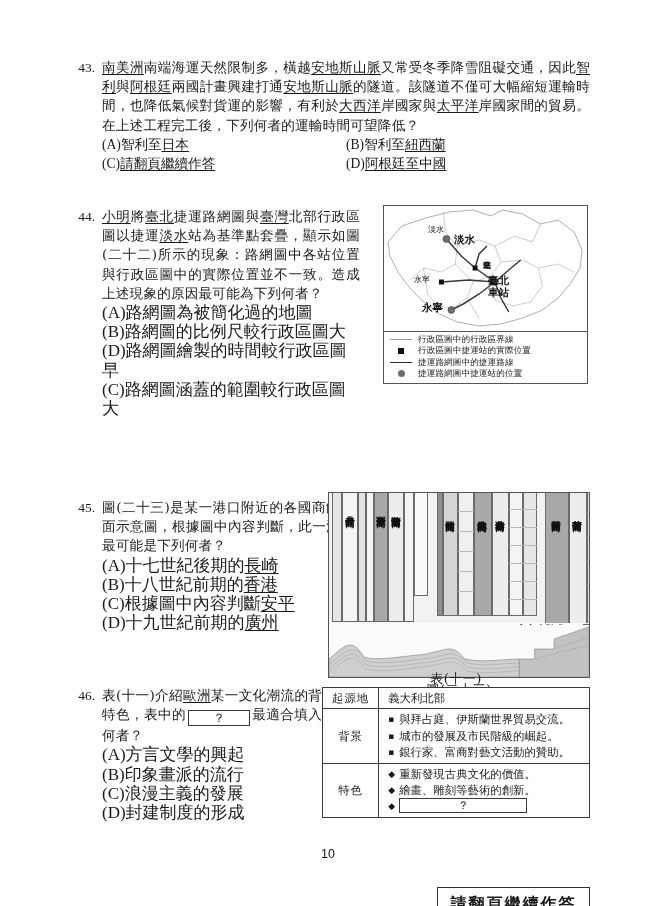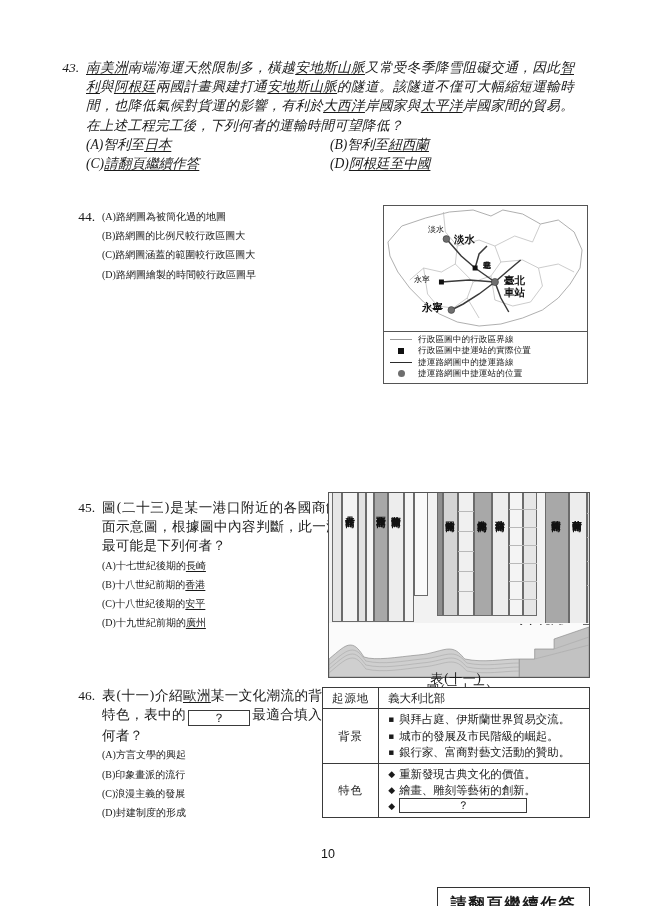--- a/index.html
+++ b/index.html
@@ -21,25 +21,25 @@
     font-size: 13.5px; line-height: 19px;
   }
   .qbody { flex: 1 1 auto; }
   .stem {
     font-size: 13.6px; line-height: 19.2px;
     letter-spacing: .2px; text-align: justify;
   }
   .u { text-decoration: underline; text-underline-offset: 2px; text-align: right; }
   .opts2 { display: flex; flex-wrap: wrap; }
   .opts2 .opt { width: 50%; font-size: 13.6px; line-height: 19.2px; }
-  .opts1 .opt { font-size: 10px; line-height: 19.2px; }
+  .opts1 .opt { font-size: 17px; line-height: 19.2px; }
   .optlabel { font-family: "Liberation Serif", serif; }
 
   
-  #q43 { position: absolute; left: 54px; top: 58px; width: 520px; font-style: italic; }
+  #q43 { position: absolute; left: 70px; top: 58px; width: 520px; }
 
   
   #q44 { position: absolute; left: 70px; top: 207px; width: 520px; }
   #q44 .qbody { width: 488px; }
   #q44 .textcol { width: 258px; }
   #q44 .figcol {
     position: absolute; left: 313px; top: -2px; width: 205px;
   }
   .figbox { border: 1px solid #555; background: #fff; }
   .figcap {
@@ -159,25 +159,28 @@
         <div class="opt"><span class="optlabel">(C)</span><span></span><span class="u">請翻頁繼續作答</span></div>
         <div class="opt"><span class="optlabel">(D)</span><span></span><span class="u">阿根廷至中國</span></div>
       </div>
     </div>
   </div>
 
   <div class="q" id="q44">
     <div class="qnum">44.</div>
     <div class="qbody">
       <div class="textcol">
+        <div class="stem">
+          <span class="u">小明</span><span>將</span><span class="u">臺北</span><span>捷運路網圖與</span><span class="u">臺灣</span><span>北部行政區圖以捷運</span><span class="u">淡水</span><span>站為基準點套疊，顯示如圖(二十二)所示的現象：路網圖中各站位置與行政區圖中的實際位置並不一致。造成上述現象的原因最可能為下列何者？</span>
+        </div>
         <div class="opts1">
           <div class="opt"><span class="optlabel">(A)</span><span>路網圖為被簡化過的地圖</span></div>
           <div class="opt"><span class="optlabel">(B)</span><span>路網圖的比例尺較行政區圖大</span></div>
+          <div class="opt"><span class="optlabel">(D)</span><span>路網圖繪製的時間較行政區圖早</span></div>
           <div class="opt"><span class="optlabel">(C)</span><span>路網圖涵蓋的範圍較行政區圖大</span></div>
-          <div class="opt"><span class="optlabel">(D)</span><span>路網圖繪製的時間較行政區圖早</span></div>
         </div>
       </div>
 
       <div class="figcol">
         <div class="figbox">
           <div class="mapwrap">
             <svg viewBox="0 0 205 125" preserveAspectRatio="none">
 
               <path d="M4,36 L18,20 L42,12 L66,6 L90,4 L108,10 L120,4 L140,8 L158,18 L176,14 L192,26 L200,44 L198,62 L188,78 L176,92 L160,104 L140,112 L118,118 L96,120 L74,116 L56,108 L40,96 L26,82 L14,66 L6,50 Z" fill="none" stroke="#9a9a9a" stroke-width="0.8"></path>
 
@@ -202,21 +205,21 @@
 
               <circle cx="63" cy="33" r="3.4" fill="#6e6e6e" stroke="#3a3a3a" stroke-width="0.6"></circle>
               <circle cx="112" cy="76" r="3.6" fill="#6e6e6e" stroke="#3a3a3a" stroke-width="0.6"></circle>
               <circle cx="68" cy="104" r="3.4" fill="#6e6e6e" stroke="#3a3a3a" stroke-width="0.6"></circle>
             </svg>
 
             <span class="maplabel ml-small" style="left:44px; top:19px;">淡水</span>
             <span class="maplabel ml-big" style="left:70px; top:28px;">淡水</span>
 
             <span class="maplabel ml-small ml-v" style="left:98px; top:48px; letter-spacing:0;">臺北車站</span>
-            <span class="maplabel ml-big" style="left:120px; top:68px; width:26px; white-space:normal; line-height:12px;">臺北車站</span>
+            <span class="maplabel ml-big" style="left:104px; top:68px; width:26px; white-space:normal; line-height:12px;">臺北車站</span>
 
             <span class="maplabel ml-small" style="left:30px; top:69px;">永寧</span>
             <span class="maplabel ml-big" style="left:38px; top:96px;">永寧</span>
           </div>
 
           <div class="legend">
             <div class="legrow">
               <span class="legkey">
                   <span class="key-dashline"></span>
                 </span>
@@ -247,21 +250,21 @@
   </div>
 
   <div class="q" id="q45">
     <div class="qnum">45.</div>
     <div class="qbody">
       <div class="textcol">
         <div class="stem">圖(二十三)是某一港口附近的各國商館平面示意圖，根據圖中內容判斷，此一港口最可能是下列何者？</div>
         <div class="opts1">
           <div class="opt"><span class="optlabel">(A)</span><span>十七世紀後期的</span><span class="u">長崎</span></div>
           <div class="opt"><span class="optlabel">(B)</span><span>十八世紀前期的</span><span class="u">香港</span></div>
-          <div class="opt"><span class="optlabel">(C)</span><span>十八世紀後期的</span><span class="u">安平</span></div>
+          <div class="opt"><span class="optlabel">(C)</span><span>根據圖中內容判斷</span><span class="u">安平</span></div>
           <div class="opt"><span class="optlabel">(D)</span><span>十九世紀前期的</span><span class="u">廣州</span></div>
         </div>
       </div>
 
       <div class="figcol">
         <div class="hongs">
 
           <div class="bld" style="left:3px;  top:-1px; width:10px; height:130px; background:#e6e6e6;"></div>
           <div class="bld" style="left:13px; top:-1px; width:16px; height:130px; background:#f4f4f4;"></div>
           <div class="bld" style="left:29px; top:-1px; width:8px;  height:130px; background:#e2e2e2;"></div>

